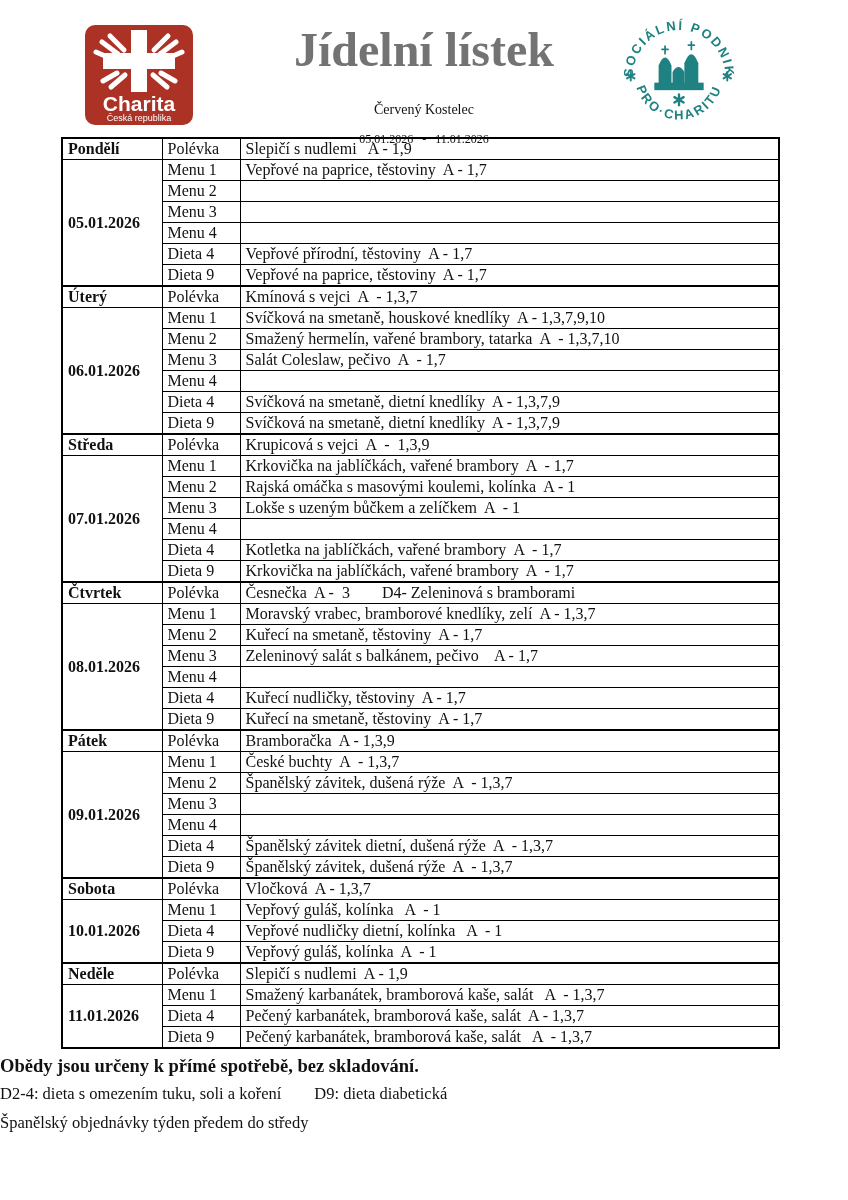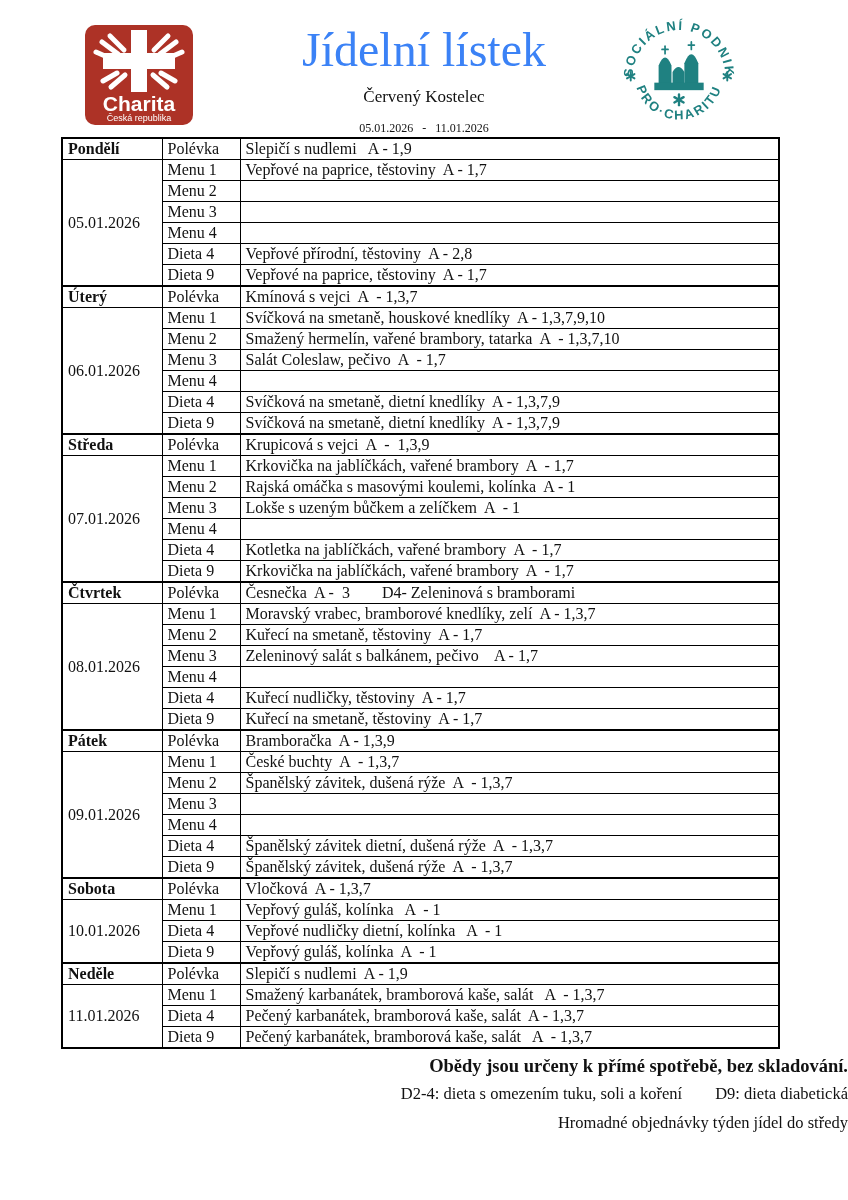--- a/index.html
+++ b/index.html
@@ -15,23 +15,23 @@
   
   .header { position: relative; height: 137px; }
   .logo-left { position: absolute; left: 85px; top: 25px; width: 108px; height: 100px; border-radius: 15px; }
   .logo-right { position: absolute; left: 620px; top: 14px; width: 118px; height: 118px; }
   .title-block {
     position: absolute; left: 194px; top: 0; width: 460px; height: 137px;
     text-align: center;
   }
   .doc-title {
     font-size: 48px; line-height: 1; margin-top: 26px;
-    letter-spacing: 0px; font-weight: normal; color: #3b82f6;
-  }
-  .doc-location { font-size: 17px; margin-top: 13px; }
+    letter-spacing: 0px; font-weight: bold; color: #737373;
+  }
+  .doc-location { font-size: 14px; margin-top: 28px; }
   .doc-daterange { font-size: 12px; margin-top: 14px; white-space: pre; }
 
   
   table.menu {
     border-collapse: collapse;
     table-layout: fixed;
     margin-left: 61px;
     width: 719px;
     border: 2.5px solid #000;
   }
@@ -41,26 +41,26 @@
     border: 1.2px solid #000;
     height: 20px;
     padding: 0 0 0 5px;
     font-size: 16px;
     line-height: 20px;
     overflow: hidden;
     vertical-align: middle;
   }
   tr.day-first td { border-top: 2.5px solid #000; border-bottom: 1.8px solid #000; }
   td.day-cell { font-weight: bold; }
-  td.date-cell { font-weight: normal; vertical-align: middle; }
+  td.date-cell { font-weight: bold; vertical-align: middle; }
   td.label-cell { font-weight: normal; }
   td.dish-cell { white-space: pre; padding-left: 8px; }
 
   
-  .footer { text-align: right; margin-top: 7px; }
+  .footer { text-align: left; margin-top: 7px; }
   .footer-line-1 { font-size: 18.5px; font-weight: bold; margin: 0 0 7px 0; }
   .footer-line { font-size: 16.5px; margin: 0 0 9px 0; white-space: pre; }
 </style>
 </head>
 <body>
 
 <div class="page">
 
   <div class="header">
 
@@ -164,21 +164,21 @@
         <tr>
           <td class="label-cell">Menu 3</td>
           <td class="dish-cell"></td>
         </tr>
         <tr>
           <td class="label-cell">Menu 4</td>
           <td class="dish-cell"></td>
         </tr>
         <tr>
           <td class="label-cell">Dieta 4</td>
-          <td class="dish-cell">Vepřové přírodní, těstoviny  A - 2,8</td>
+          <td class="dish-cell">Vepřové přírodní, těstoviny  A - 1,7</td>
         </tr>
         <tr>
           <td class="label-cell">Dieta 9</td>
           <td class="dish-cell">Vepřové na paprice, těstoviny  A - 1,7</td>
         </tr>
         <tr class="day-first">
           <td class="day-cell">Úterý</td>
           <td class="label-cell">Polévka</td>
           <td class="dish-cell">Kmínová s vejci  A  - 1,3,7</td>
         </tr>
@@ -332,16 +332,16 @@
         <tr>
           <td class="label-cell">Dieta 9</td>
           <td class="dish-cell">Pečený karbanátek, bramborová kaše, salát   A  - 1,3,7</td>
         </tr>
       </tbody>
   </table>
 
   <div class="footer">
     <p class="footer-line-1">Obědy jsou určeny k přímé spotřebě, bez skladování.</p>
     <p class="footer-line">D2-4: dieta s omezením tuku, soli a koření        D9: dieta diabetická</p>
-    <p class="footer-line">Hromadné objednávky týden jídel do středy</p>
+    <p class="footer-line">Španělský objednávky týden předem do středy</p>
   </div>
 
 </div>
 
 </body></html>

